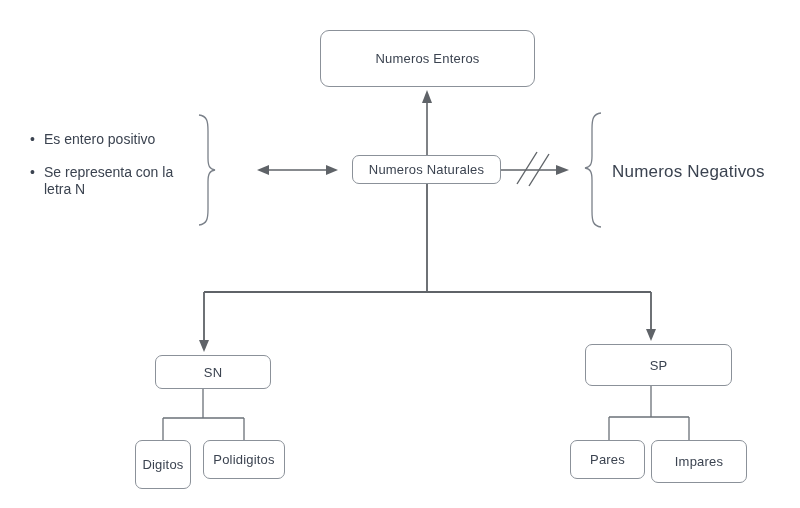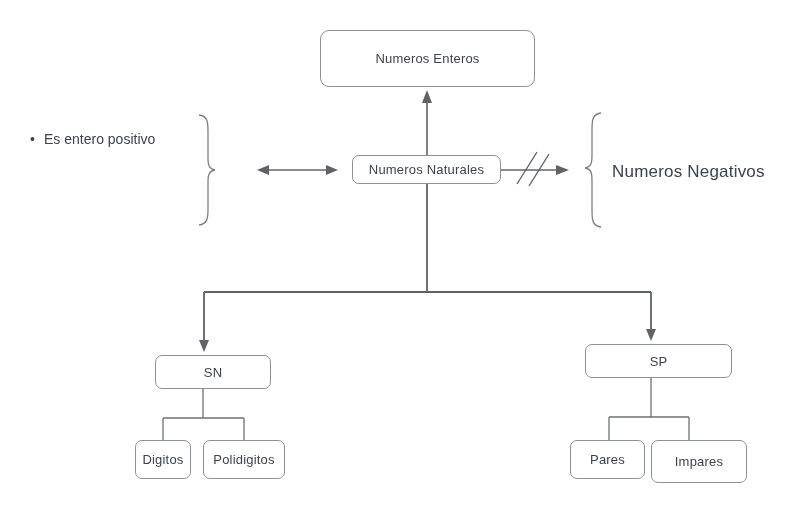--- a/index.html
+++ b/index.html
@@ -33,22 +33,22 @@
     align-items: center;
     justify-content: center;
     font-size: 13px;
     color: #3b4350;
     letter-spacing: 0.2px;
     white-space: nowrap;
   }
   .node-enteros     { left: 320px; top: 30px;  width: 215px; height: 57px; border-radius: 9px; }
   .node-naturales   { left: 352px; top: 155px; width: 149px; height: 29px; }
   .node-sn          { left: 155px; top: 355px; width: 116px; height: 34px; }
-  .node-sp          { left: 585px; top: 344px; width: 147px; height: 34px; justify-content: center; }
-  .node-digitos     { left: 135px; top: 440px; width: 56px;  height: 39px; }
+  .node-sp          { left: 585px; top: 344px; width: 147px; height: 42px; justify-content: center; }
+  .node-digitos     { left: 135px; top: 440px; width: 56px;  height: 49px; }
   .node-polidigitos { left: 203px; top: 440px; width: 82px;  height: 39px; }
   .node-pares       { left: 570px; top: 440px; width: 75px;  height: 39px; }
   .node-impares     { left: 651px; top: 440px; width: 96px;  height: 43px; }
 
   .bullets {
     position: absolute;
     left: 30px;
     top: 131px;
     width: 162px;
     font-size: 14px;
@@ -149,17 +149,18 @@
   <div class="node node-polidigitos">
     <span>Polidigitos</span>
   </div>
 
   <div class="node node-impares">
     <span>Impares</span>
   </div>
 
   <div class="bullets">
     <div class="bullet-item">Es entero positivo</div>
+    <div class="bullet-item">Se representa con la letra N</div>
   </div>
 
   <div class="right-label">Numeros Negativos</div>
 
 </div>
 
 </body></html>

